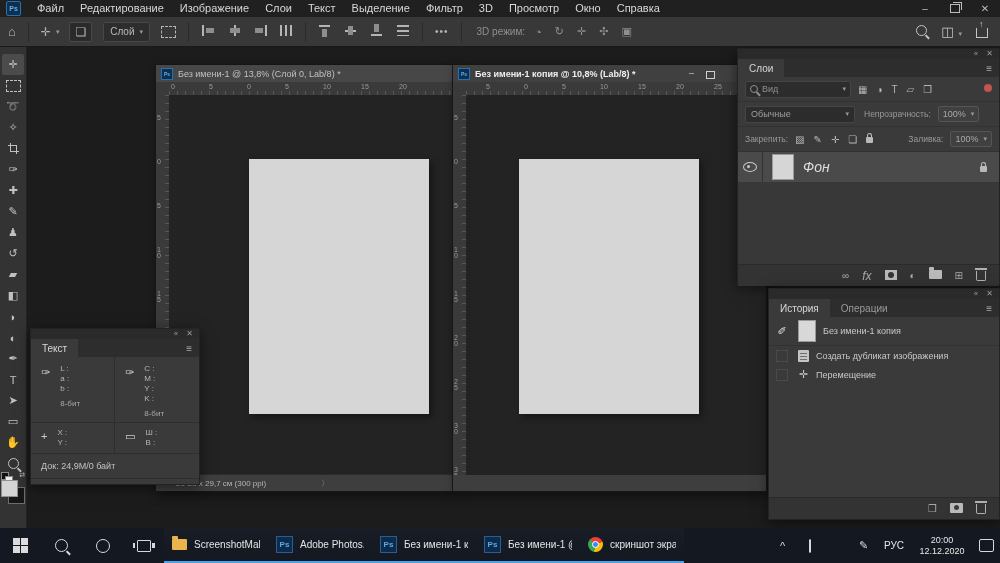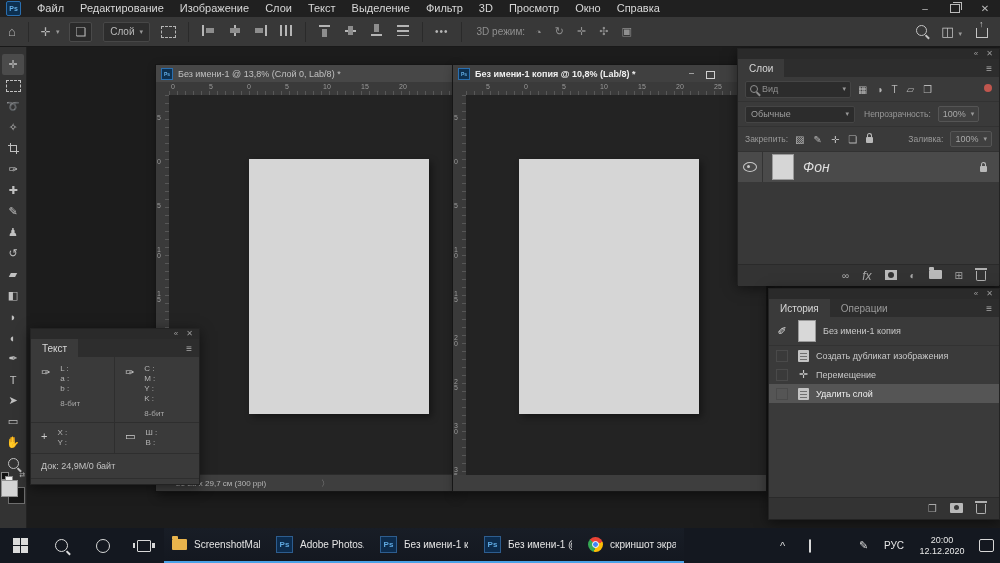--- a/index.html
+++ b/index.html
@@ -487,25 +487,20 @@
         <div class="hist-row">
           <span class="hist-check"></span>
           <span class="ic-doc"></span>
           <span class="hist-label">Создать дубликат изображения</span>
         </div>
         <div class="hist-row">
           <span class="hist-check"></span>
           <span class="hist-move">✛</span>
           <span class="hist-label">Перемещение</span>
         </div>
-        <div class="hist-row sel">
-          <span class="hist-check"></span>
-          <span class="ic-doc"></span>
-          <span class="hist-label">Удалить слой</span>
-        </div>
       </div>
     <div class="panel-bottom" style="position:absolute;left:0;right:0;bottom:0;">
         <span>❒</span>
         <span><span class="cam"></span></span>
         <span><span class="trash"></span></span>
       </div>
   </div>
 
   <div class="taskbar">
     <span class="tb-btn">

